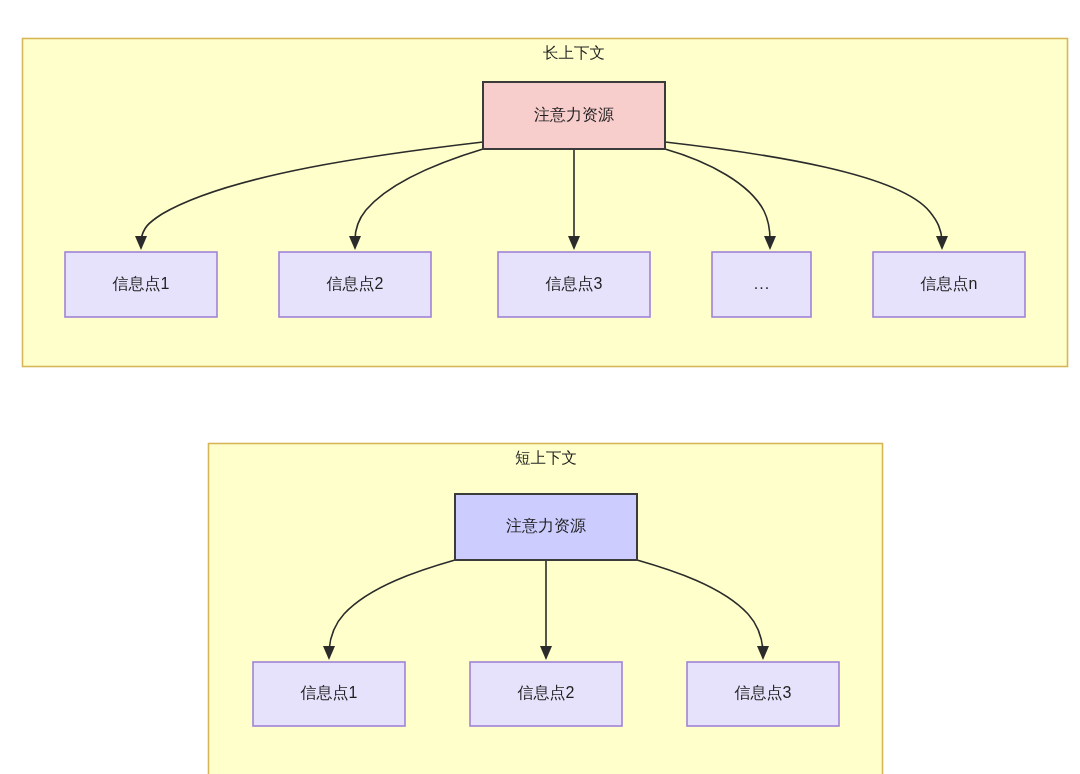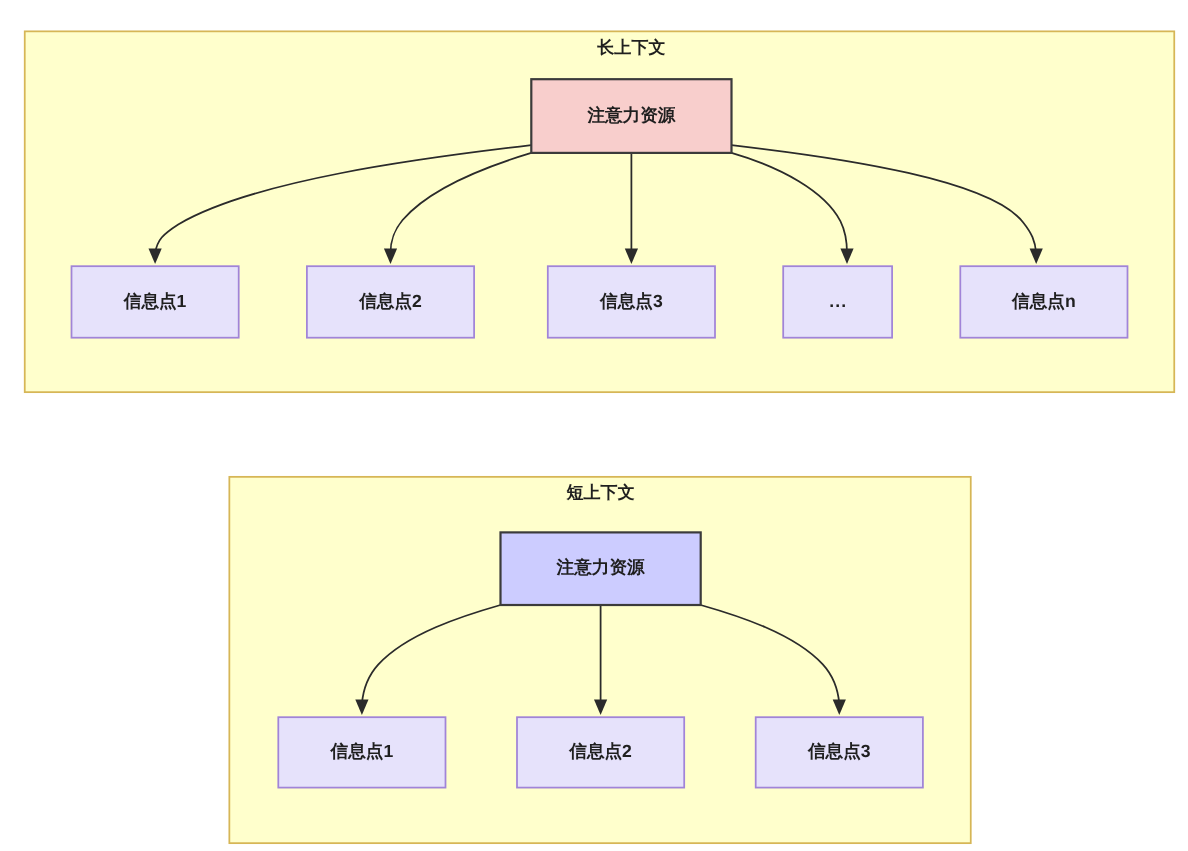--- a/index.html
+++ b/index.html
@@ -9,24 +9,23 @@
   }
   body {
     width: 1080px;
     height: 774px;
     font-family: "Liberation Sans", "DejaVu Sans", sans-serif;
     position: relative;
     overflow: hidden;
   }
   #diagram-root {
     position: absolute;
-    left: 0; top: 4px;
+    left: 0; top: 14px;
     width: 1080px;
     height: 646px;
-    font-weight: bold;
   }
   svg.diagram-canvas {
     position: absolute;
     left: 0; top: 0;
     width: 1080px;
     height: 774px;
     display: block;
   }
   .container-rect {
     fill: #ffffcc;

